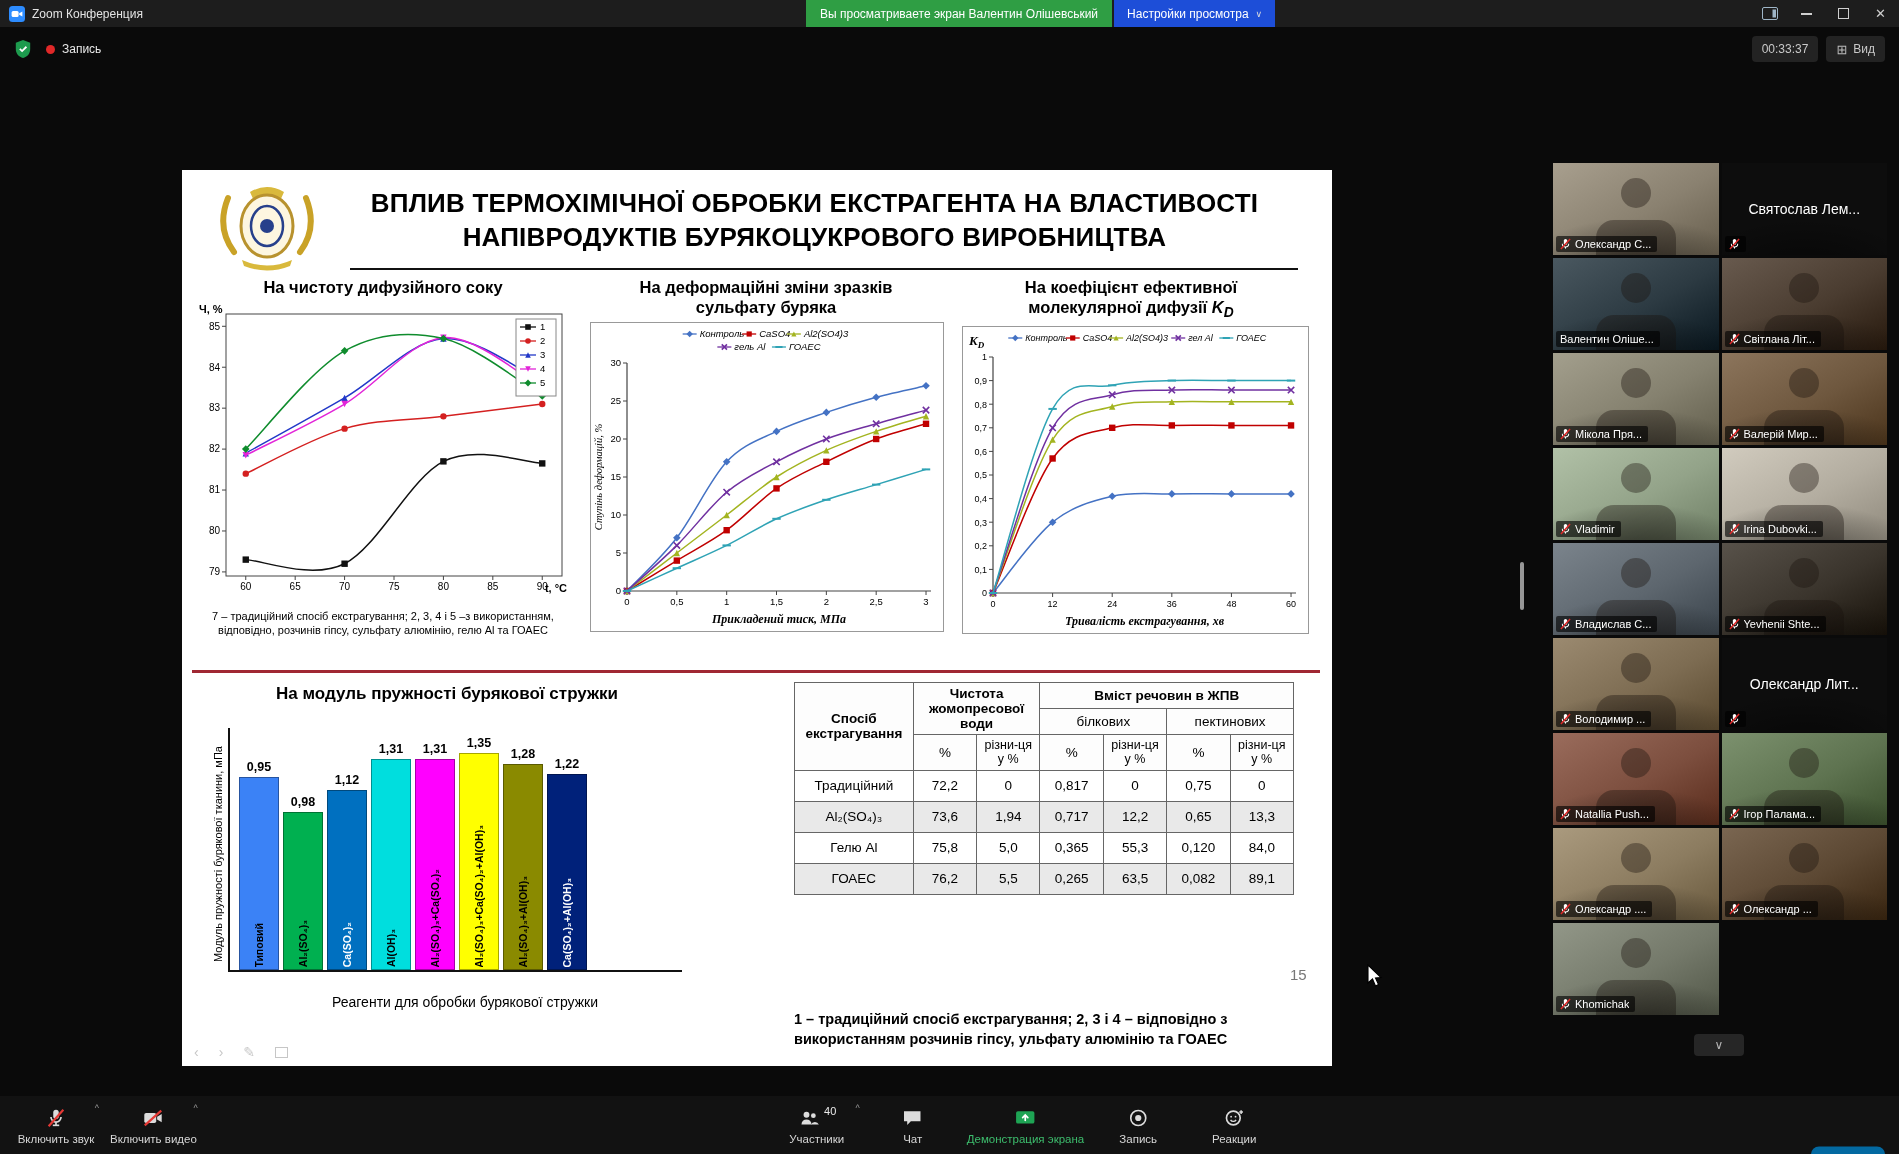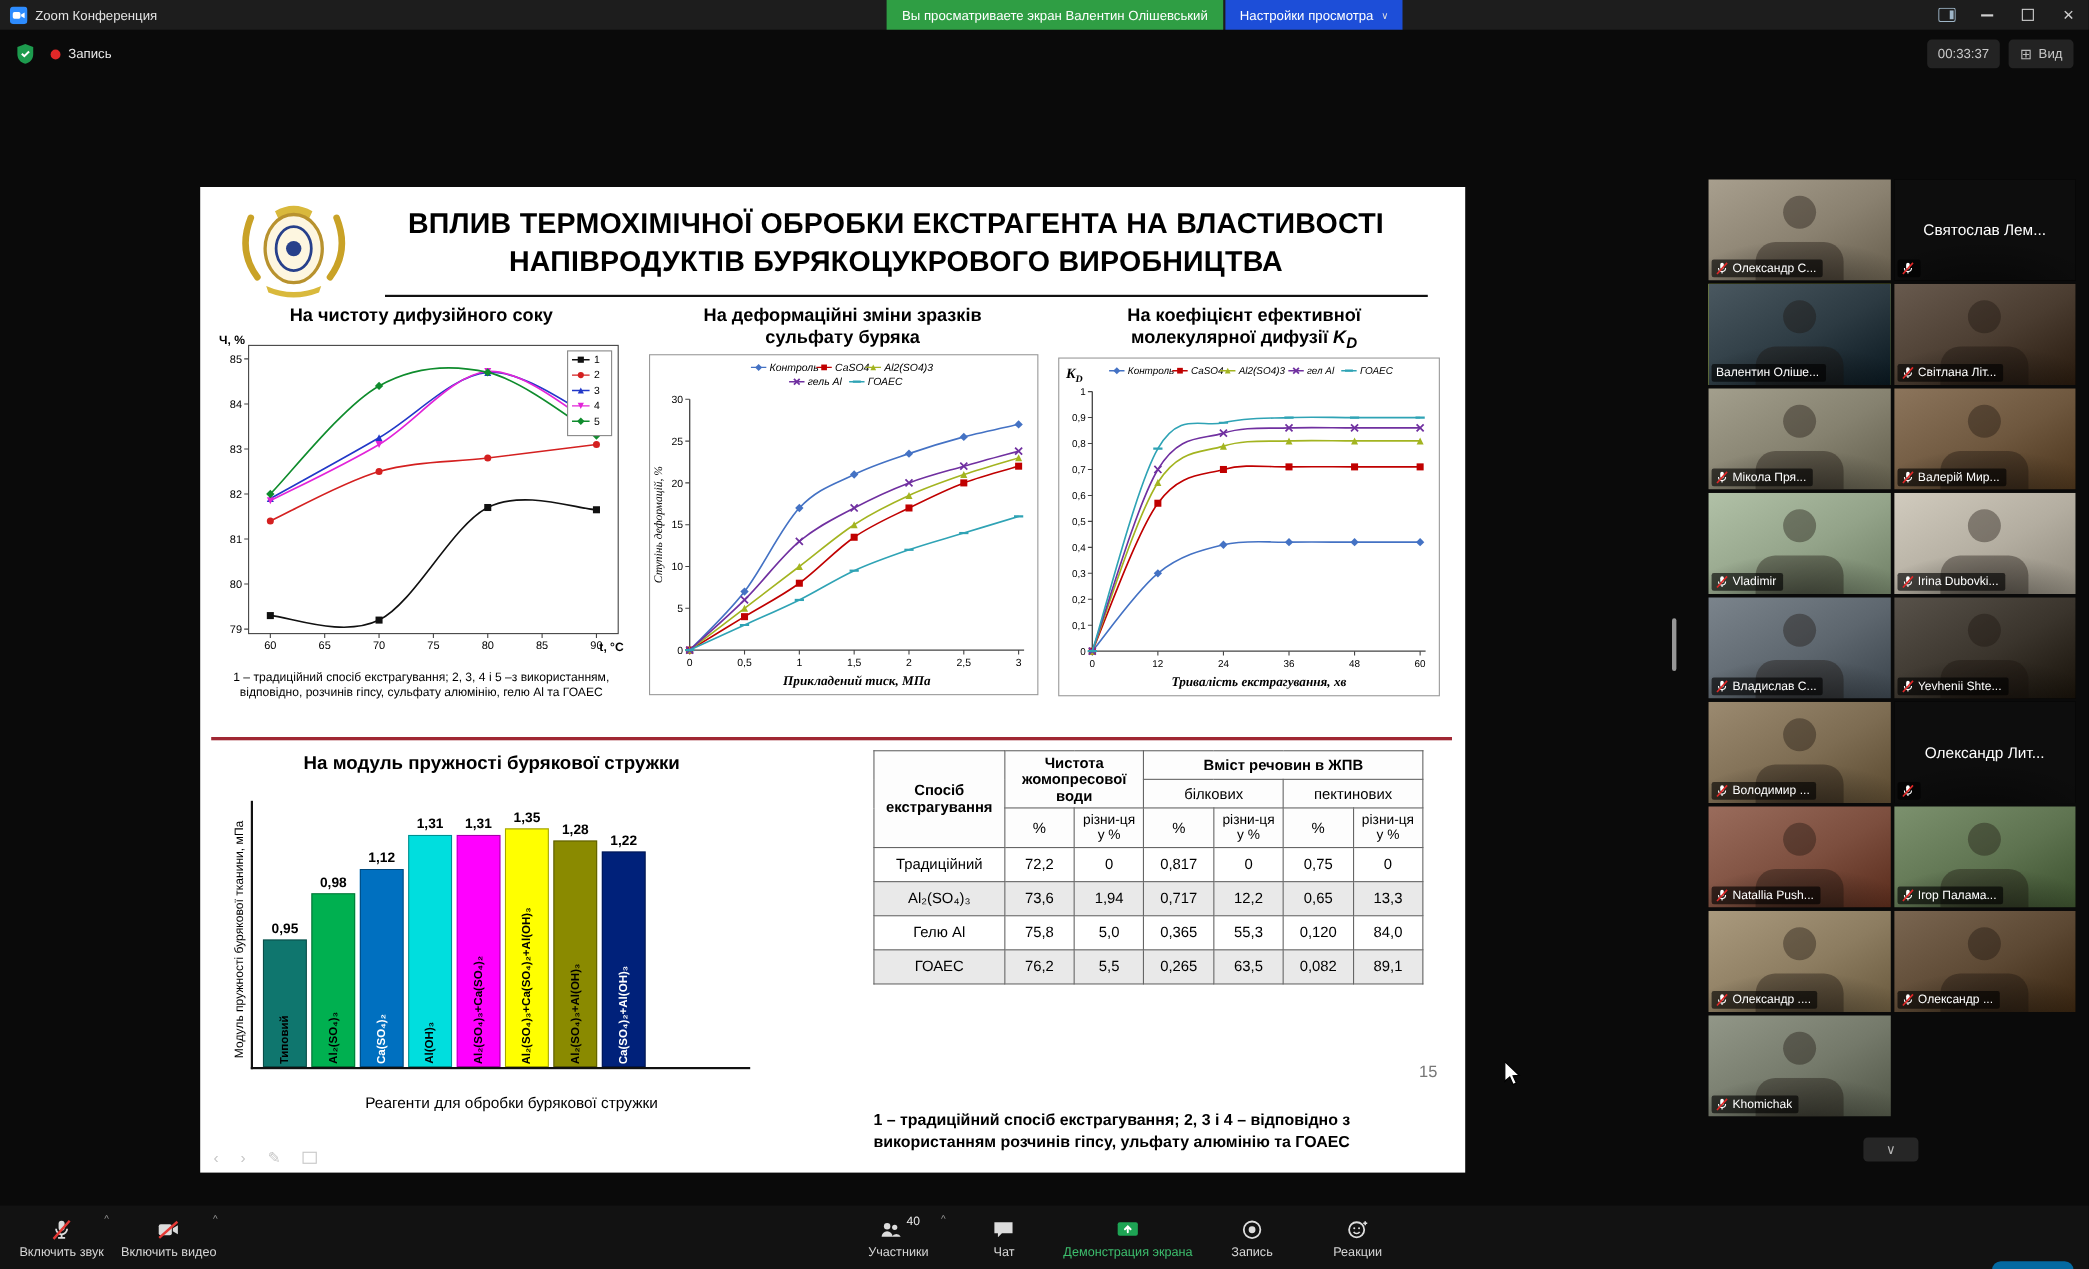--- a/index.html
+++ b/index.html
@@ -239,21 +239,21 @@
           <path d="M332 50.2 L334.8 55.8 L329.2 55.8 Z" fill="#2238c8"></path>
           <text x="344" y="56" fill="#000" font-size="9.5" text-anchor="start" font-family="&quot;Liberation Sans&quot;, sans-serif">3</text>
           <line x1="324" y1="67" x2="340" y2="67" stroke="#e224d8" stroke-width="1.3"></line>
           <path d="M332 69.8 L334.8 64.2 L329.2 64.2 Z" fill="#e224d8"></path>
           <text x="344" y="70" fill="#000" font-size="9.5" text-anchor="start" font-family="&quot;Liberation Sans&quot;, sans-serif">4</text>
           <line x1="324" y1="81" x2="340" y2="81" stroke="#0f8c2d" stroke-width="1.3"></line>
           <path d="M332 77.60000000000001 L335.40000000000003 81 L332 84.39999999999999 L328.59999999999997 81 Z" fill="#0f8c2d"></path>
           <text x="344" y="84" fill="#000" font-size="9.5" text-anchor="start" font-family="&quot;Liberation Sans&quot;, sans-serif">5</text>
         </svg>
       <div class="fn">
-        <span>1 – традиційний спосіб екстрагування; 2, 3, 4 і 5 –з використанням,</span><br>
+        <span>7 – традиційний спосіб екстрагування; 2, 3, 4 і 5 –з використанням,</span><br>
         <span>відповідно, розчинів  гіпсу, сульфату алюмінію, гелю Al та ГОАЕС</span>
       </div>
     </div>
 
     <div class="chart-block" style="left:408px; top:108px; width:352px;">
       <div class="ct">
         <span>На деформаційні зміни зразків</span><br>
         <span>сульфату буряка</span>
       </div>
       <svg id="chartB" class="bordered" width="352" height="308">
@@ -443,21 +443,21 @@
     </div>
 
     <div class="divider"></div>
 
     <div class="barBlock">
       <div class="ct" style="font-size:17px;">На модуль пружності бурякової стружки</div>
       <div class="bar-wrap">
         <div class="bar-ylabel">Модуль пружності бурякової тканини, мПа</div>
         <div class="bar-area">
           <div class="bar-plot" id="bars">
-              <div class="bar" style="height: 116px; background: #0f766e;">
+              <div class="bar" style="height: 193px; background: #3b82f6;">
                 <span class="val">0,95</span>
                 <div class="cat">
                   <span class="catv" style="color: rgb(0, 0, 0);">Типовий</span>
                 </div>
               </div>
               <div class="bar" style="height: 158.107px; background: rgb(0, 176, 80);">
                 <span class="val">0,98</span>
                 <div class="cat">
                   <span class="catv" style="color: rgb(0, 0, 0);">Al₂(SO₄)₃</span>
                 </div>

